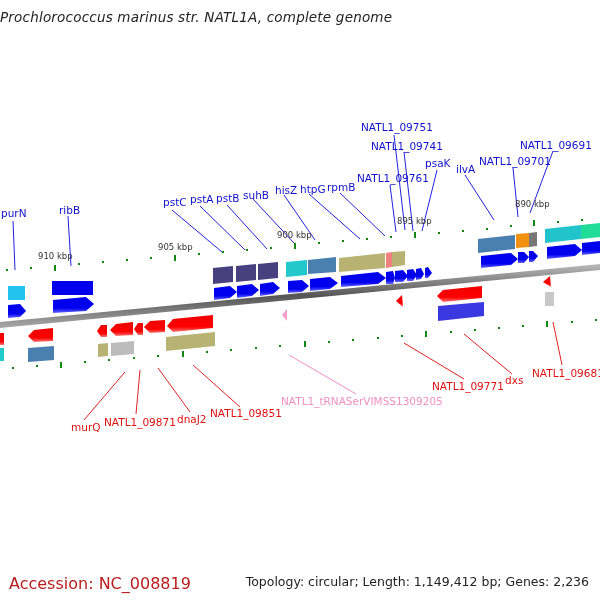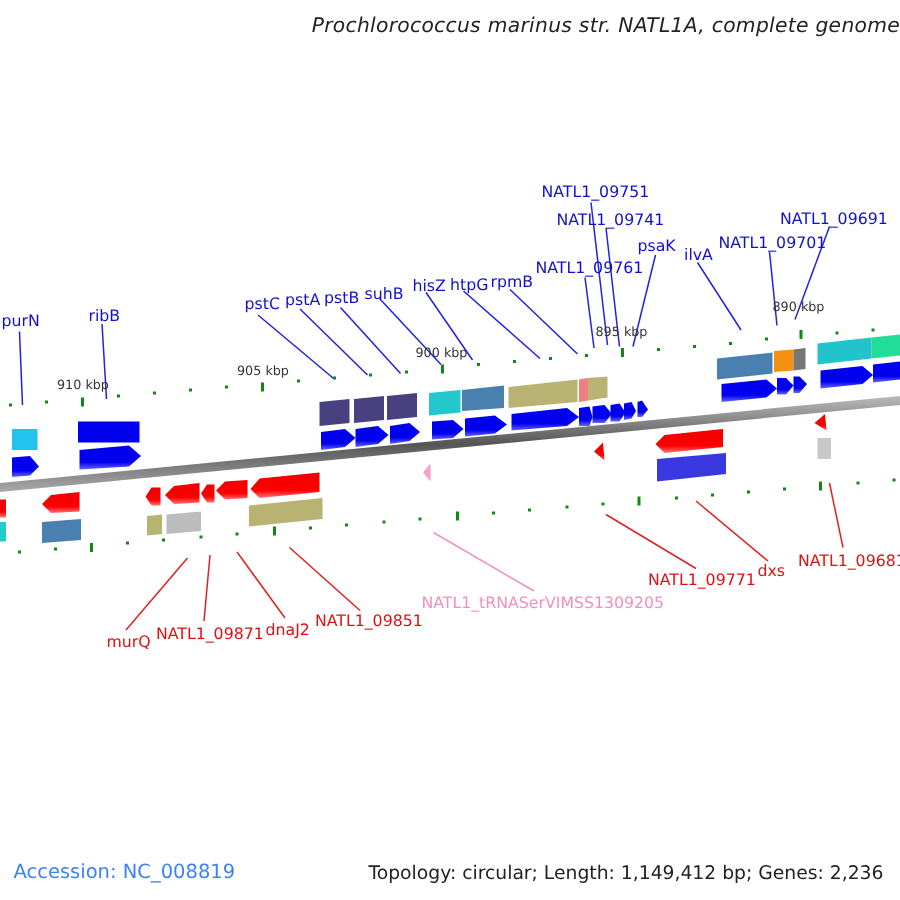--- a/index.html
+++ b/index.html
@@ -1,20 +1,20 @@
 <!DOCTYPE html>
 <html><head>
   <meta charset="utf-8">
   <style>
     html, body { margin: 0; padding: 0; background: #ffffff; }
     body { width: 600px; height: 600px; position: relative; overflow: hidden;
            font-family: "DejaVu Sans", sans-serif; }
-    .title { position: absolute; top: 9px; left: 0; width: 600px; text-align: right;
+    .title { position: absolute; top: 9px; left: 0; width: 600px; text-align: left;
              font-style: italic; font-size: 13.5px; color: #222; letter-spacing: 0.2px; }
-    .footer-left { position: absolute; left: 9px; top: 574px; font-size: 13px; color: #3b82f6; }
+    .footer-left { position: absolute; left: 9px; top: 574px; font-size: 16px; color: #b91c1c; }
     .footer-right { position: absolute; right: 11px; top: 574px; font-size: 12.5px; color: #222; }
     svg { position: absolute; left: 0; top: 0; }
     .lbl { font-family: "DejaVu Sans", sans-serif; font-size: 10.5px; }
     .tick { font-family: "DejaVu Sans", sans-serif; font-size: 8.5px; fill: #333; }
   </style>
 </head>
 <body>
 
 <div class="title">Prochlorococcus marinus str. NATL1A, complete genome</div>
 

